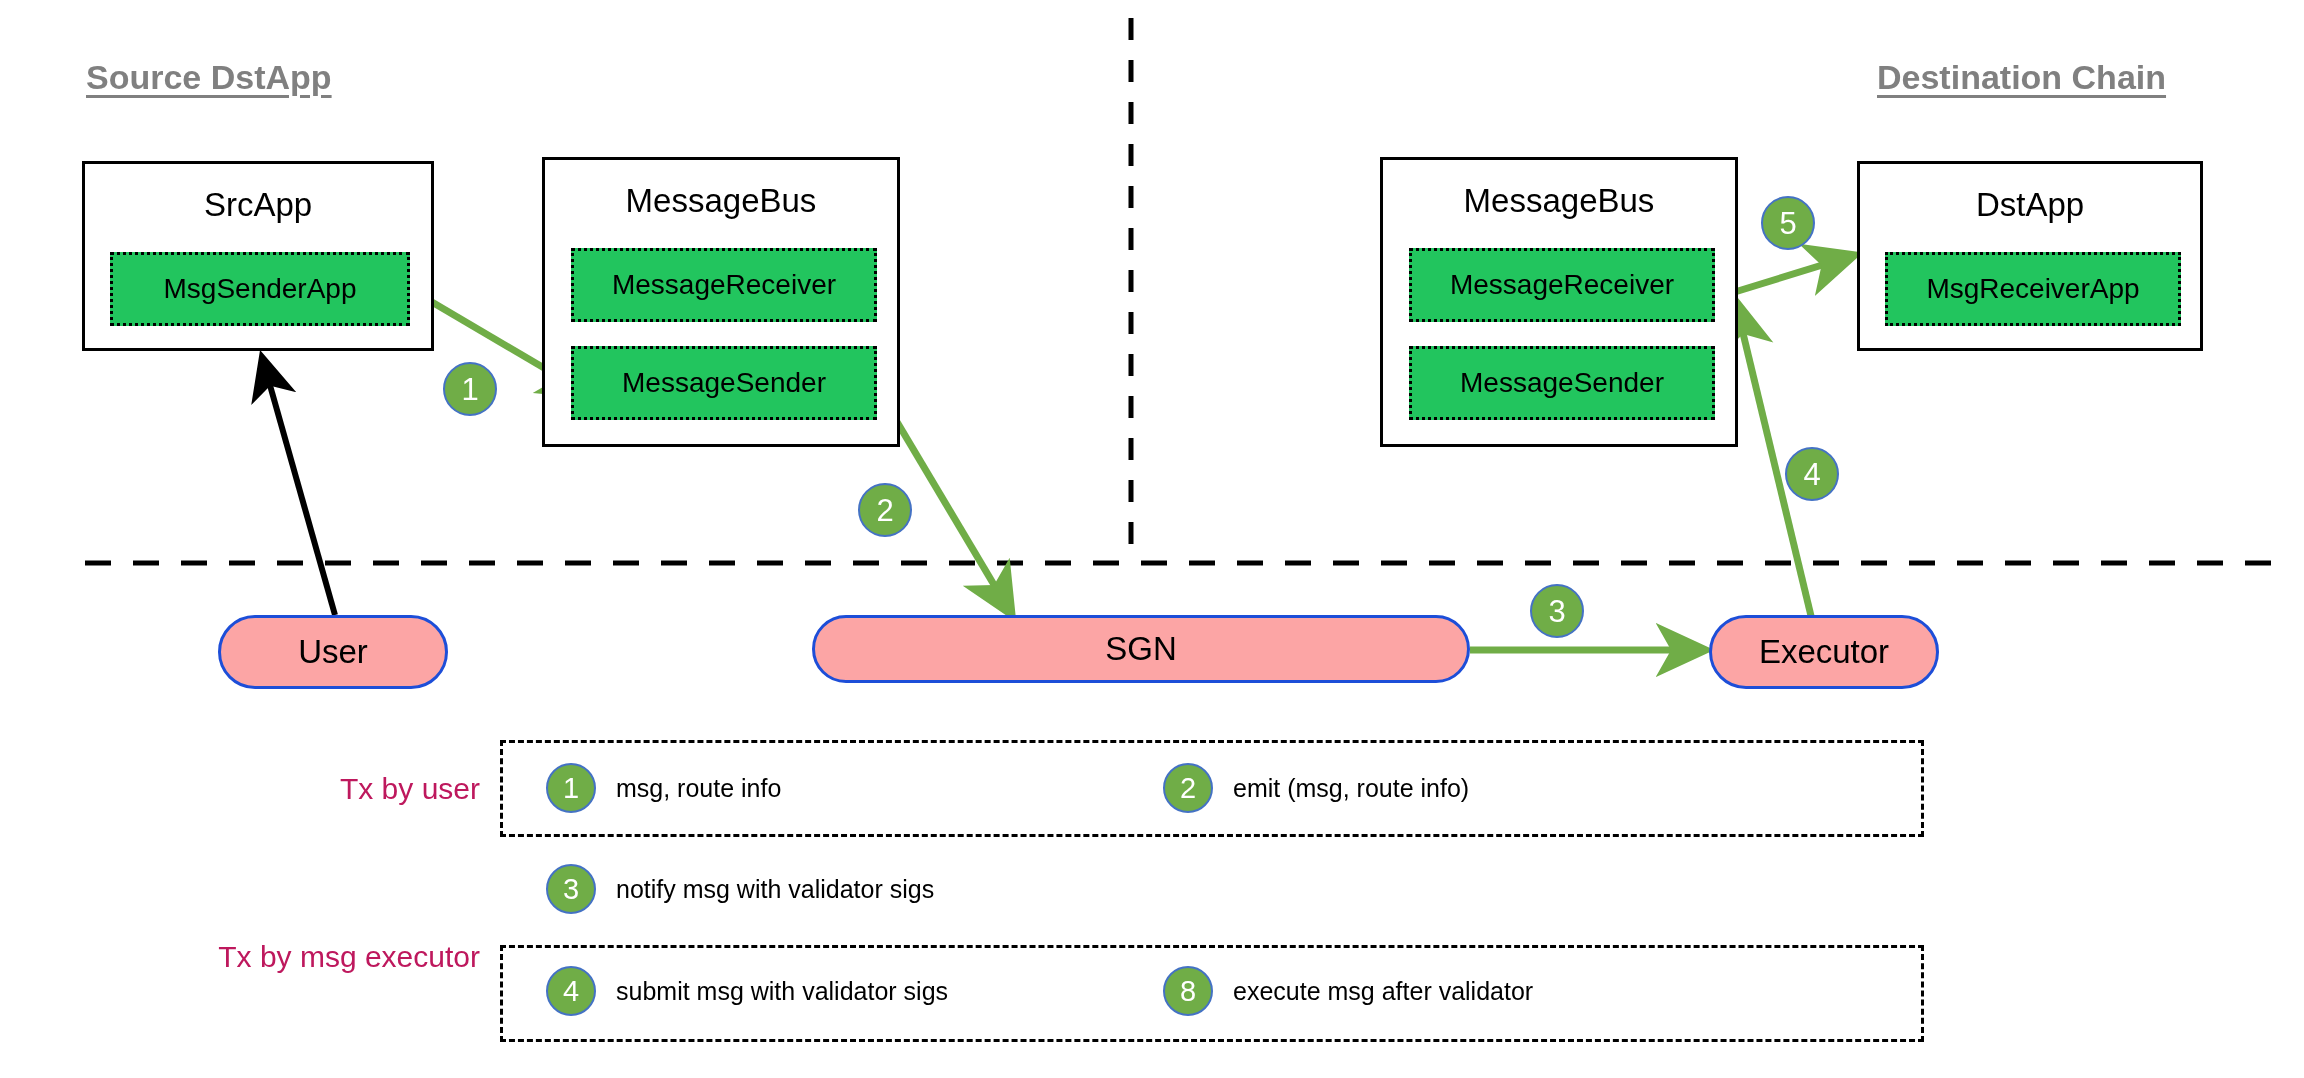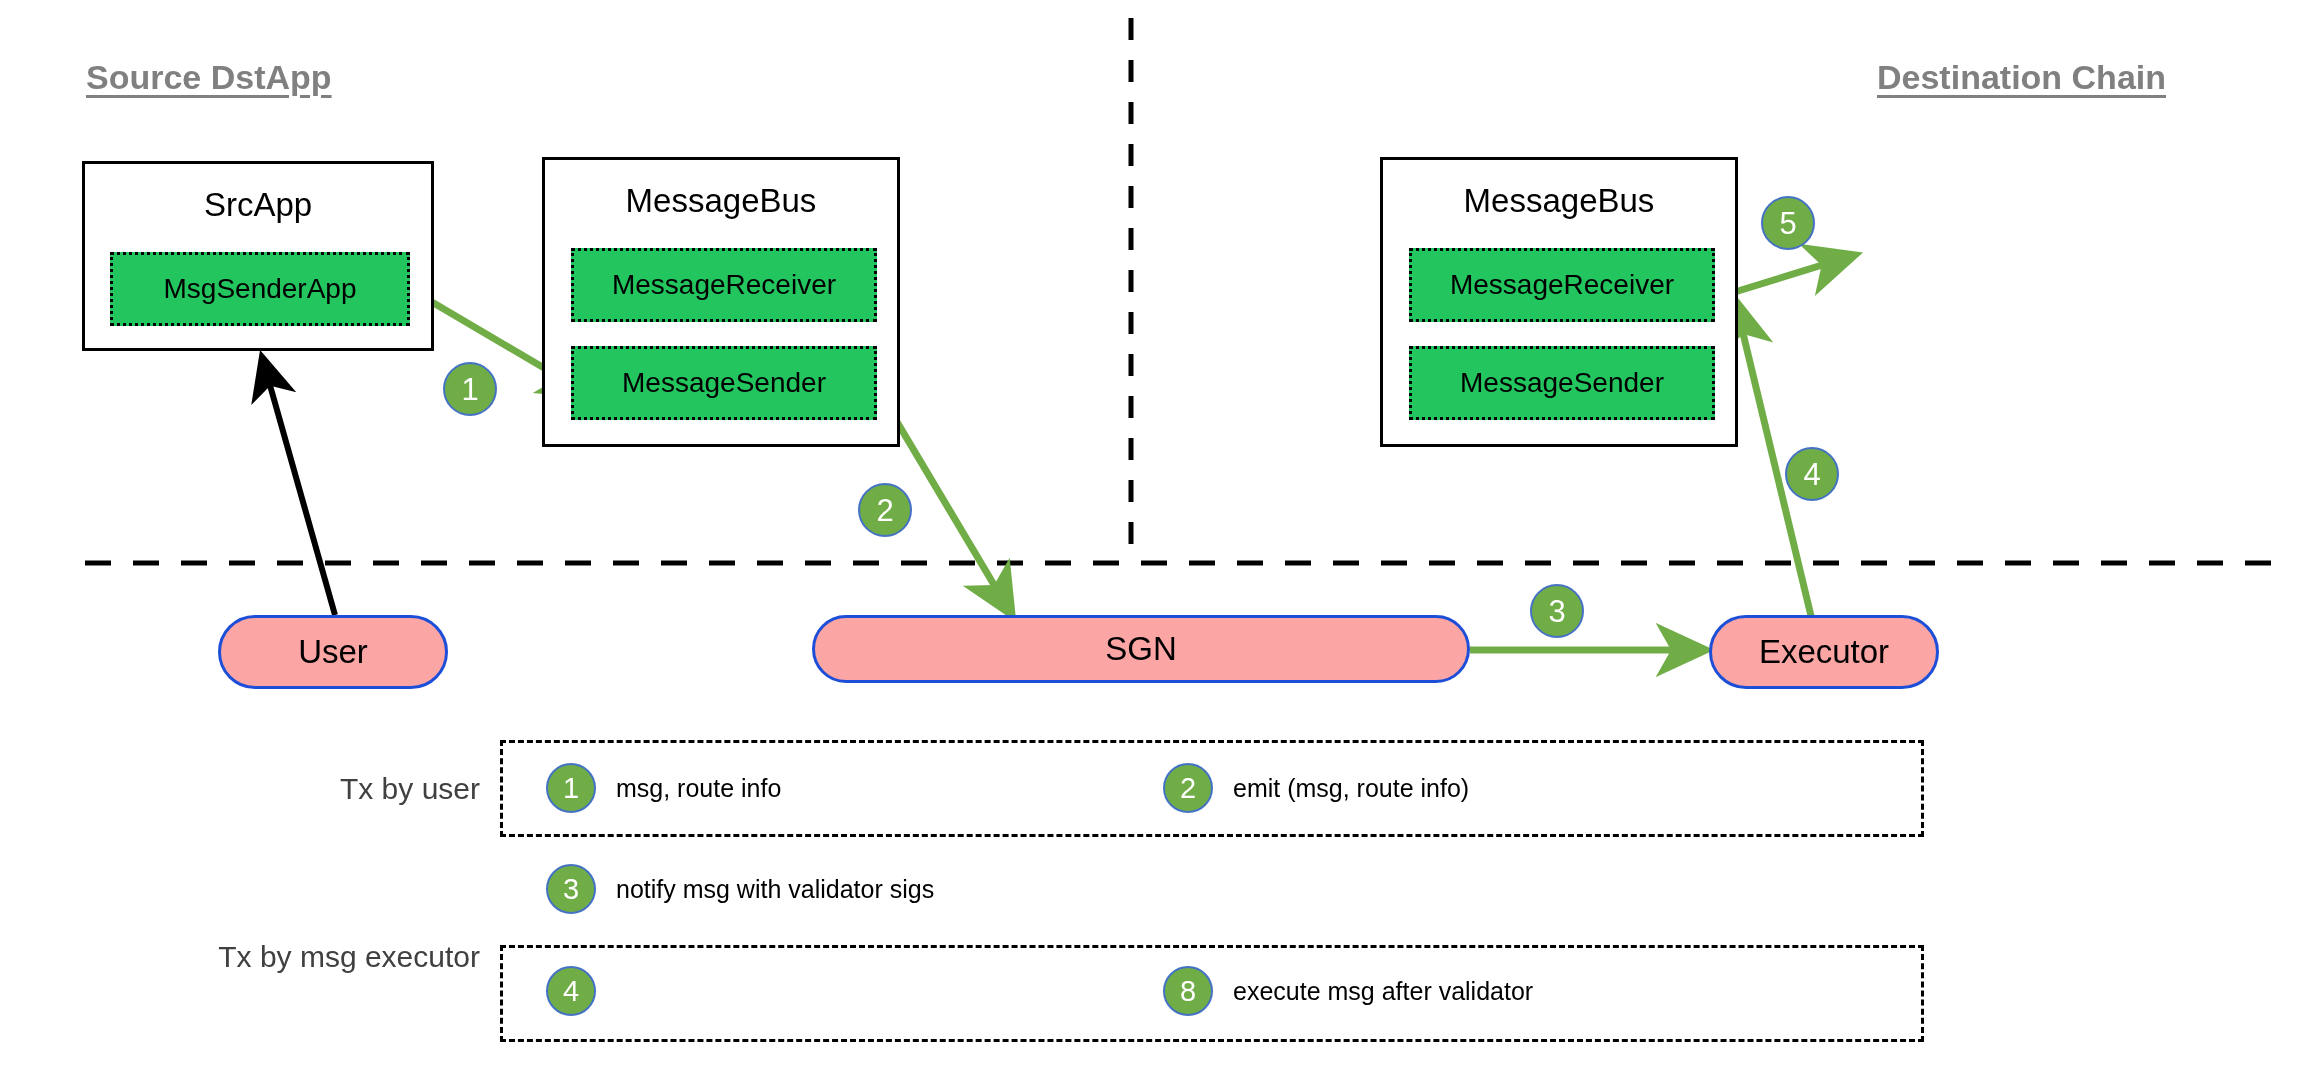--- a/index.html
+++ b/index.html
@@ -98,21 +98,21 @@
     display: flex;
     align-items: center;
     justify-content: center;
     line-height: 1;
   }
 
   
   .legend-label {
     position: absolute;
     font-size: 30px;
-    color: #404040;
+    color: #be185d;
     white-space: nowrap;
     text-align: right;
   }
   .legend-box {
     position: absolute;
     border: 3px dashed #000000;
     box-sizing: border-box;
     background: transparent;
   }
   .legend-entry {
@@ -187,20 +187,24 @@
     <div class="dotted-box" style="left:26px; top:88px; width:306px; height:74px;">MessageReceiver</div>
     <div class="dotted-box" style="left:26px; top:186px; width:306px; height:74px;">MessageSender</div>
   </div>
 
   <div class="solid-box" style="left:1380px; top:157px; width:358px; height:290px;">
     <div class="box-title" style="top:22px;">MessageBus</div>
     <div class="dotted-box" style="left:26px; top:88px; width:306px; height:74px;">MessageReceiver</div>
     <div class="dotted-box" style="left:26px; top:186px; width:306px; height:74px;">MessageSender</div>
   </div>
 
+  <div class="solid-box" style="left:1857px; top:161px; width:346px; height:190px;">
+    <div class="box-title" style="top:22px;">DstApp</div>
+    <div class="dotted-box" style="left:25px; top:88px; width:296px; height:74px;">MsgReceiverApp</div>
+  </div>
 
   <div class="capsule" style="left:218px; top:615px; width:230px; height:74px; border-radius:37px;">User</div>
 
   <div class="capsule" style="left:812px; top:615px; width:658px; height:68px; border-radius:37px;">SGN</div>
 
   <div class="capsule" style="left:1709px; top:615px; width:230px; height:74px; border-radius:37px;">Executor</div>
 
   <div class="step-badge" style="left:443px; top:362px;">1</div>
   <div class="step-badge" style="left:858px; top:483px;">2</div>
   <div class="step-badge" style="left:1530px; top:584px;">3</div>
@@ -225,20 +229,21 @@
     <div class="legend-badge">3</div>
     <div class="legend-text">notify msg with validator sigs</div>
   </div>
 
   <div class="legend-label" style="left:178px; top:940px; width:302px;">Tx by msg executor</div>
 
   <div class="legend-box" style="left:500px; top:945px; width:1424px; height:97px;"></div>
 
   <div class="legend-entry" style="left:546px; top:966px;">
     <div class="legend-badge">4</div>
+    <div class="legend-text">submit msg with validator sigs</div>
   </div>
 
   <div class="legend-entry" style="left:1163px; top:966px;">
     <div class="legend-badge">8</div>
     <div class="legend-text">execute msg after validator</div>
   </div>
 
 </div>
 
 </body></html>

